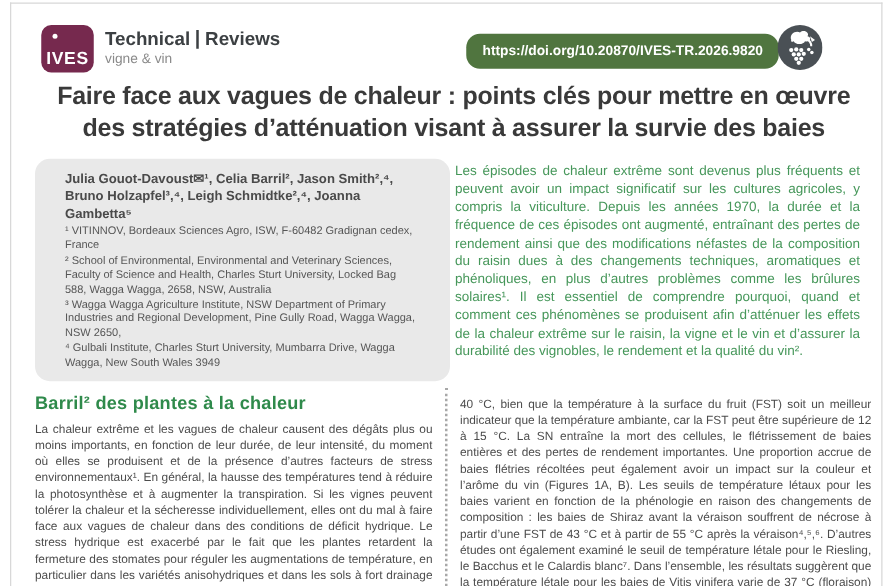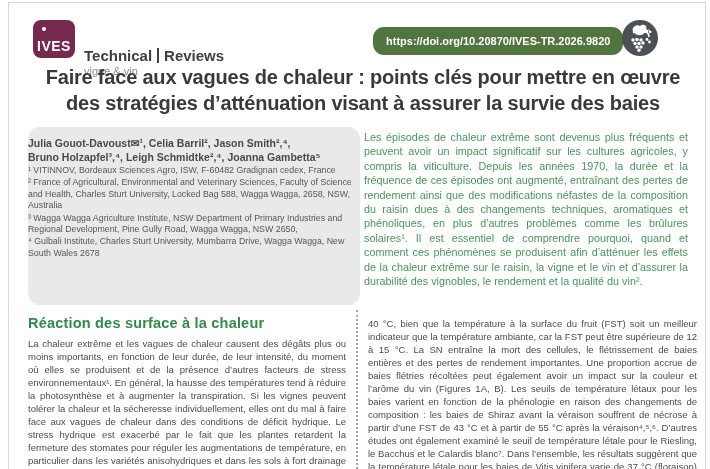--- a/index.html
+++ b/index.html
@@ -22,41 +22,41 @@
     position:absolute; left:33px; top:20px; width:42px; height:38px;
     background:#76294e; border-radius:8px; color:#fff;
     font-weight:bold; font-size:14px; letter-spacing:0.5px;
     display:flex; align-items:center; justify-content:center; padding-top:13px; box-sizing:border-box;
   }
   .logo-box::after {
     content:''; position:absolute; left:9px; top:7px; width:4px; height:4px;
     border-radius:50%; background:#fff;
   }
   .brand-text { position:absolute; left:84px; top:23px; display:flex; flex-direction:column; }
-  .brand-name { display:flex; align-items:center; font-weight:bold; font-size:15px; color:#3c4043;margin-top:24px; }
+  .brand-name { display:flex; align-items:center; font-weight:bold; font-size:15px; color:#3c4043; }
   .brand-divider { display:inline-block; width:2px; height:15px; background:#3c4043; margin:0 5px; }
   .brand-tagline { font-size:11px; color:#8a8a8a; margin-top:1px; }
 
   .doi-pill {
     position:absolute; left:373px; top:27px; height:28px; border-radius:11px;
     background:#50753f; color:#ffffff; font-size:11px; font-weight:bold;
     display:flex; align-items:center; padding:0 13px; cursor:pointer; white-space:nowrap;
   }
   .grape-circle { position:absolute; left:622px; top:20px; width:36px; height:36px; }
 
   
   .title {
     position:absolute; left:28px; top:64px; width:670px;
     font-size:20px; font-weight:bold; color:#3a3a3a; line-height:26px; letter-spacing:-0.2px;
   }
 
   
   .author-box {
     position:absolute; left:28px; top:127px; width:332px; height:178px;
-    background:#e9e9e9; border-radius:12px; box-sizing:border-box; padding:9px 0;
+    background:#e9e9e9; border-radius:12px; box-sizing:border-box; padding:9px 24px;
   }
   .author-line { font-size:10.5px; font-weight:bold; color:#4a4a4a; line-height:14px; }
   .affiliation { font-size:8.8px; color:#565656; line-height:11.4px; margin-top:1px; }
 
   
   .abstract {
     position:absolute; left:364px; top:130px; width:324px;
     font-size:10.8px; color:#46975a; line-height:14.4px; text-align:justify; font-weight:500;
   }
 
@@ -115,24 +115,24 @@
     <circle cx="25" cy="19.5" r="1.4" fill="#fff"></circle>
       <circle cx="27.5" cy="22" r="1.4" fill="#fff"></circle>
   </svg>
 
   <h1 class="title" style="margin:0;text-align:center;">Faire face aux vagues de chaleur : points clés pour mettre en œuvre des stratégies d’atténuation visant à assurer la survie des baies</h1>
 
   <div class="author-box">
     <div class="author-line">Julia Gouot-Davoust✉¹, Celia Barril², Jason Smith²,⁴,</div>
     <div class="author-line">Bruno Holzapfel³,⁴, Leigh Schmidtke²,⁴, Joanna Gambetta⁵</div>
     <div class="affiliation">¹ VITINNOV, Bordeaux Sciences Agro, ISW, F-60482 Gradignan cedex, France</div>
-    <div class="affiliation">² France of Agricultural, Environmental and Veterinary Sciences, Faculty of Science and Health, Charles Sturt University, Locked Bag 588, Wagga Wagga, 2658, NSW, Australia</div>
+    <div class="affiliation">² School of Environmental, Environmental and Veterinary Sciences, Faculty of Science and Health, Charles Sturt University, Locked Bag 588, Wagga Wagga, 2658, NSW, Australia</div>
     <div class="affiliation">³ Wagga Wagga Agriculture Institute, NSW Department of Primary Industries and Regional Development, Pine Gully Road, Wagga Wagga, NSW 2650,</div>
-    <div class="affiliation">⁴ Gulbali Institute, Charles Sturt University, Mumbarra Drive, Wagga Wagga, New South Wales 2678</div>
+    <div class="affiliation">⁴ Gulbali Institute, Charles Sturt University, Mumbarra Drive, Wagga Wagga, New South Wales 3949</div>
   </div>
 
   <div class="abstract">Les épisodes de chaleur extrême sont devenus plus fréquents et peuvent avoir un impact significatif sur les cultures agricoles, y compris la viticulture. Depuis les années 1970, la durée et la fréquence de ces épisodes ont augmenté, entraînant des pertes de rendement ainsi que des modifications néfastes de la composition du raisin dues à des changements techniques, aromatiques et phénoliques, en plus d’autres problèmes comme les brûlures solaires¹. Il est essentiel de comprendre pourquoi, quand et comment ces phénomènes se produisent afin d’atténuer les effets de la chaleur extrême sur le raisin, la vigne et le vin et d’assurer la durabilité des vignobles, le rendement et la qualité du vin².</div>
 
-  <div class="section-heading">Réaction des surface à la chaleur</div>
+  <div class="section-heading">Barril² des plantes à la chaleur</div>
   <div class="body-left">La chaleur extrême et les vagues de chaleur causent des dégâts plus ou moins importants, en fonction de leur durée, de leur intensité, du moment où elles se produisent et de la présence d’autres facteurs de stress environnementaux¹. En général, la hausse des températures tend à réduire la photosynthèse et à augmenter la transpiration. Si les vignes peuvent tolérer la chaleur et la sécheresse individuellement, elles ont du mal à faire face aux vagues de chaleur dans des conditions de déficit hydrique. Le stress hydrique est exacerbé par le fait que les plantes retardent la fermeture des stomates pour réguler les augmentations de température, en particulier dans les variétés anisohydriques et dans les sols à fort drainage (par exemple, sableux). Sous l’effet simultané d’une chaleur extrême et d’un stress hydrique, une défaillance hydraulique peut survenir, entraînant la flétrissure des baies.</div>
   <div class="body-right">40 °C, bien que la température à la surface du fruit (FST) soit un meilleur indicateur que la température ambiante, car la FST peut être supérieure de 12 à 15 °C. La SN entraîne la mort des cellules, le flétrissement de baies entières et des pertes de rendement importantes. Une proportion accrue de baies flétries récoltées peut également avoir un impact sur la couleur et l’arôme du vin (Figures 1A, B). Les seuils de température létaux pour les baies varient en fonction de la phénologie en raison des changements de composition : les baies de Shiraz avant la véraison souffrent de nécrose à partir d’une FST de 43 °C et à partir de 55 °C après la véraison⁴,⁵,⁶. D’autres études ont également examiné le seuil de température létale pour le Riesling, le Bacchus et le Calardis blanc⁷. Dans l’ensemble, les résultats suggèrent que la température létale pour les baies de Vitis vinifera varie de 37 °C (floraison) à 50 °C (pendant la maturation) (Figure 1C).</div>
   <div class="col-divider"></div>
 </div>
 
 </body></html>

